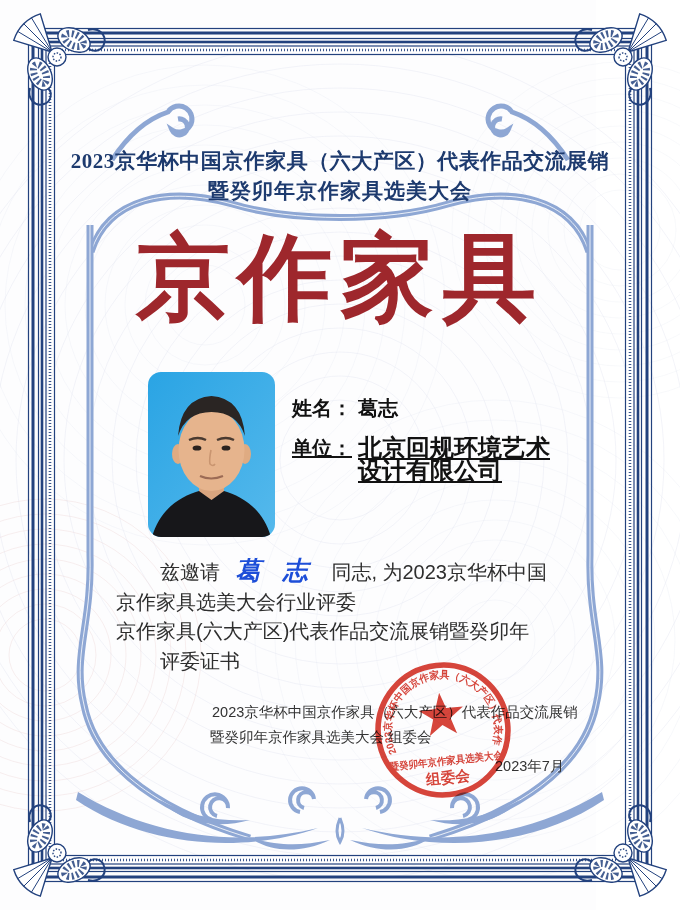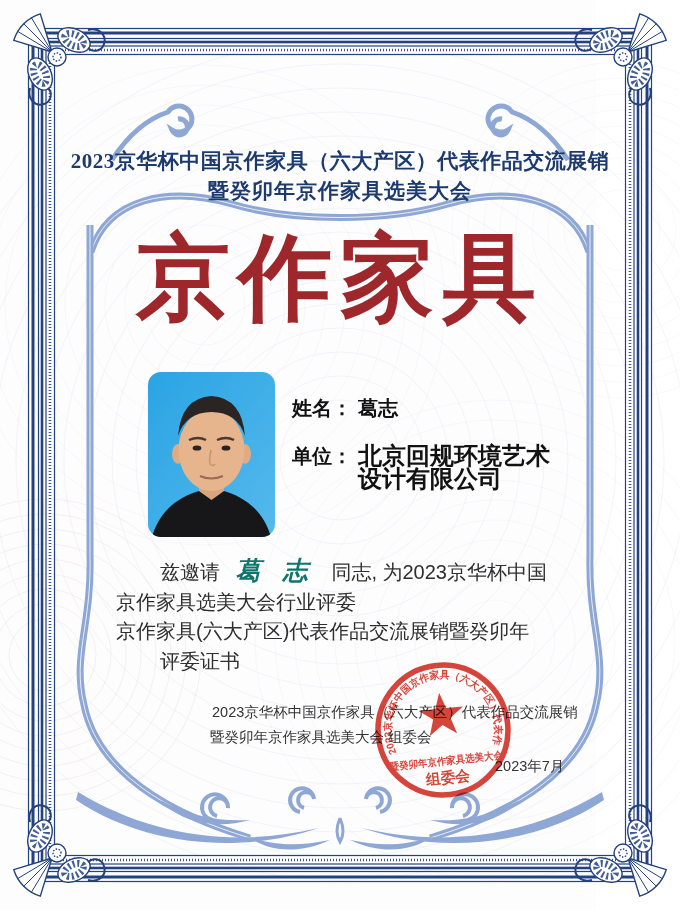--- a/index.html
+++ b/index.html
@@ -16,28 +16,28 @@
   .title{position:absolute;left:0;top:226px;width:680px;text-align:center;z-index:3;
          color:#9e272c;font-family:"Liberation Serif",serif;font-weight:bold;
          font-size:94px;letter-spacing:8px;line-height:104px;}
 
   .photo{position:absolute;left:148px;top:372px;width:127px;height:165px;z-index:3;
          border-radius:13px;overflow:hidden;}
   .photo svg{display:block;width:127px;height:165px;}
 
   .info{position:absolute;left:292px;top:396px;z-index:3;color:#121212;font-weight:bold;}
   .info-row{display:flex;font-size:20px;line-height:24px;}
-  .info-row.unit{margin-top:24px;}
+  .info-row.unit{margin-top:16px;text-decoration:underline;}
   .info-label{white-space:nowrap;margin-right:6px;text-align:right;}
   .unit-lines div{font-size:24px;line-height:23px;}
 
   .bodytext{position:absolute;left:116px;top:556px;width:465px;z-index:3;
             color:#2e2e2e;font-size:20px;line-height:29.5px;}
   .bodytext .indent{padding-left:44px;}
-  .invitee{color:#0f766e;font-weight:bold;font-style:italic;font-size:25px;
+  .invitee{color:#1d4ed8;font-weight:bold;font-style:italic;font-size:25px;
            letter-spacing:8px;margin:7px 10px;font-family:"Liberation Serif",serif;}
 
   .footer{position:absolute;left:0;top:700px;width:680px;z-index:2;color:#333;
           font-size:14.5px;line-height:25px;}
   .footer .f1{margin-left:212px;}
   .footer .f2{margin-left:210px;}
   .footer .fdate{margin-left:495px;margin-top:4px;}
 
   .seal{position:absolute;left:372px;top:659px;width:142px;height:142px;z-index:5;
         transform:rotate(-6deg);opacity:.93;mix-blend-mode:multiply;}

